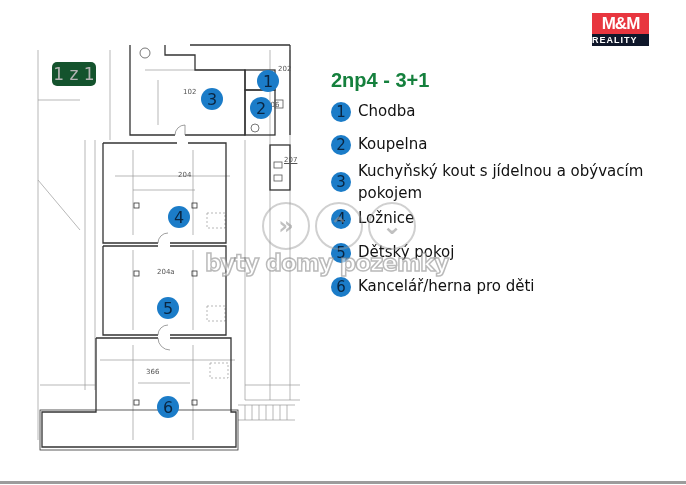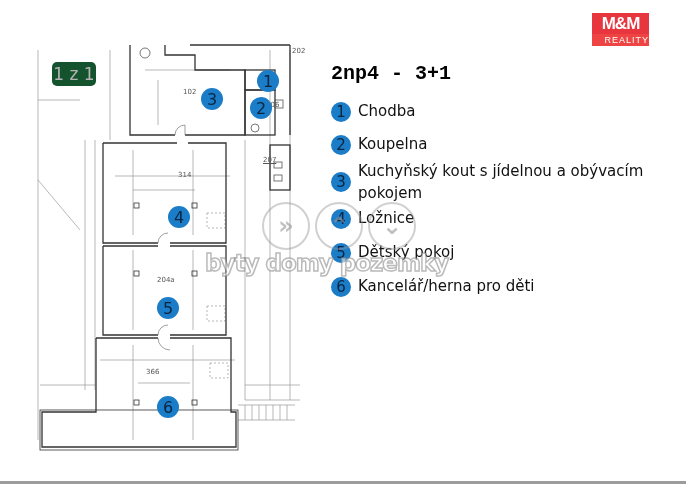--- a/index.html
+++ b/index.html
@@ -1,20 +1,20 @@
 <!DOCTYPE html>
 <html><head>
 <meta charset="utf-8">
 <style>
   html,body{margin:0;padding:0;background:#fff;}
   body{width:686px;height:485px;position:relative;overflow:hidden;font-family:"DejaVu Sans","Liberation Sans",sans-serif;}
   .logo{position:absolute;left:592px;top:13px;width:57px;height:33px;}
   .logo-top{height:21px;background:#e8363f;color:#fff;font-family:"Liberation Sans",sans-serif;font-weight:bold;font-size:17px;line-height:21px;text-align:center;letter-spacing:-1px;}
-  .logo-bot{height:12px;background:#ef4444;color:#fff;font-family:"Liberation Sans",sans-serif;font-weight:normal;font-size:9px;line-height:12px;text-align:right;letter-spacing:1px;}
-  .title{position:absolute;left:331px;top:62px;font-family:Liberation Mono, monospace;font-weight:bold;font-size:20px;color:#000000;}
+  .logo-bot{height:12px;background:#0f172a;color:#fff;font-family:"Liberation Sans",sans-serif;font-weight:bold;font-size:9px;line-height:12px;text-align:left;letter-spacing:1px;}
+  .title{position:absolute;left:331px;top:69px;font-family:Liberation Sans, sans-serif;font-weight:bold;font-size:20px;color:#15803d;}
   .legend-item{position:absolute;left:331px;display:flex;align-items:flex-start;}
   .badge{width:20px;height:20px;border-radius:50%;background:#1b7cc8;color:#0a2540;font-size:15px;line-height:21px;text-align:center;flex:none;margin-top:2px;}
   .legend-label{margin-left:7px;font-size:15px;line-height:22px;color:#111;width:330px;}
   .plan{position:absolute;left:0;top:0;width:320px;height:460px;}
   .bottom-line{position:absolute;left:0;top:481px;width:686px;height:3px;background:#9c9c9c;}
   .plan-badge{position:absolute;width:22px;height:22px;border-radius:50%;background:#1b7cc8;color:#0a2540;font-size:16px;line-height:23px;text-align:center;}
   .scale{position:absolute;left:52px;top:62px;width:44px;height:24px;border-radius:5px;background:#14532d;color:#b3b3b3;font-size:17px;line-height:24px;text-align:center;}
   .roomno{position:absolute;font-size:7px;color:#555;}
   .watermark{position:absolute;left:205px;top:250px;font-family:"DejaVu Sans",sans-serif;font-weight:bold;font-size:23px;color:rgba(255,255,255,0.55);-webkit-text-stroke:1.5px rgba(130,130,130,0.55);letter-spacing:-1px;}
   .wm-circle{position:absolute;width:44px;height:44px;border-radius:50%;border:2px solid rgba(150,150,150,0.45);color:rgba(150,150,150,0.6);font-size:24px;line-height:44px;text-align:center;font-weight:bold;}
@@ -109,25 +109,25 @@
       <circle cx="255" cy="128" r="4"></circle>
       <rect x="275" y="100" width="8" height="8"></rect>
       <rect x="274" y="162" width="8" height="6"></rect>
       <rect x="274" y="175" width="8" height="6"></rect>
       <circle cx="145" cy="53" r="5"></circle>
     </g>
   </svg>
 
   <div class="scale">1 z 1</div>
   <div class="roomno" style="left:183px;top:88px;">102</div>
-  <div class="roomno" style="left:278px;top:47px;margin-left:14px;">202</div>
+  <div class="roomno" style="left:278px;top:65px;">202</div>
   <div class="roomno" style="left:266px;top:101px;">206</div>
-  <div class="roomno" style="left:263px;top:156px;text-decoration:underline;">207</div>
-  <div class="roomno" style="left:178px;top:171px;">314</div>
-  <div class="roomno" style="left:157px;top:276px;">204a</div>
+  <div class="roomno" style="left:284px;top:156px;text-decoration:underline;">207</div>
+  <div class="roomno" style="left:178px;top:171px;">204</div>
+  <div class="roomno" style="left:157px;top:268px;">204a</div>
   <div class="roomno" style="left:146px;top:368px;">366</div>
 
   <div class="plan-badge" style="left:257px;top:70px;">1</div>
   <div class="plan-badge" style="left:250px;top:97px;">2</div>
   <div class="plan-badge" style="left:201px;top:88px;">3</div>
   <div class="plan-badge" style="left:168px;top:206px;">4</div>
   <div class="plan-badge" style="left:157px;top:297px;">5</div>
   <div class="plan-badge" style="left:157px;top:396px;">6</div>
 </div>
 

